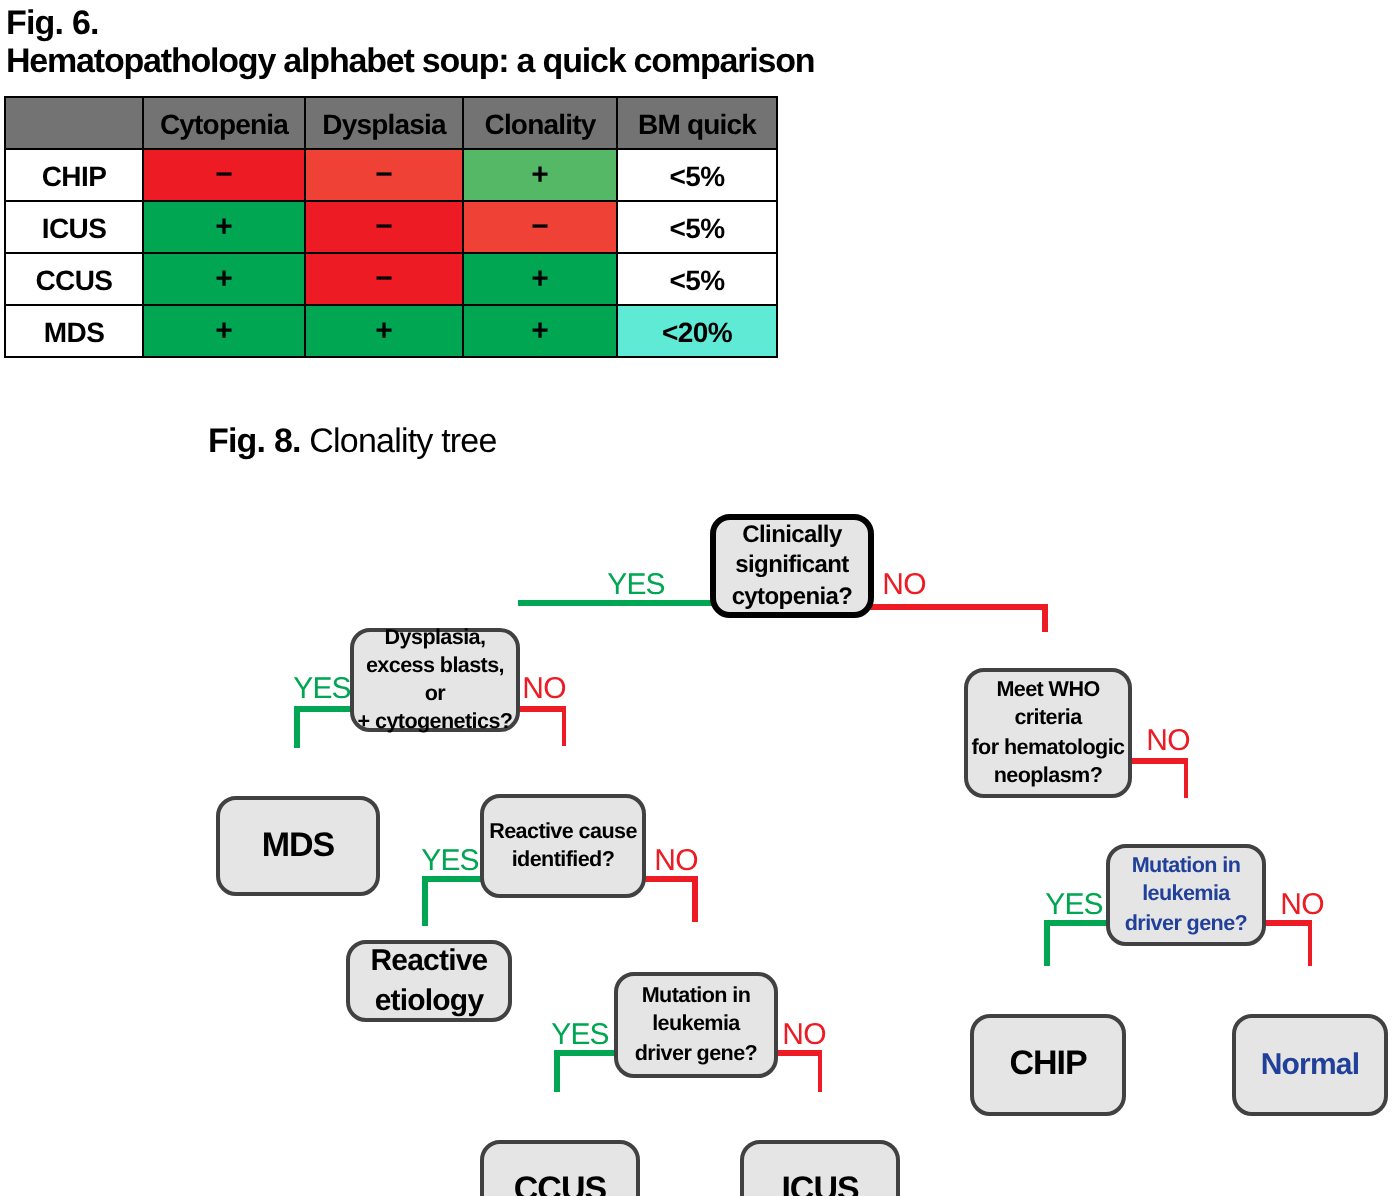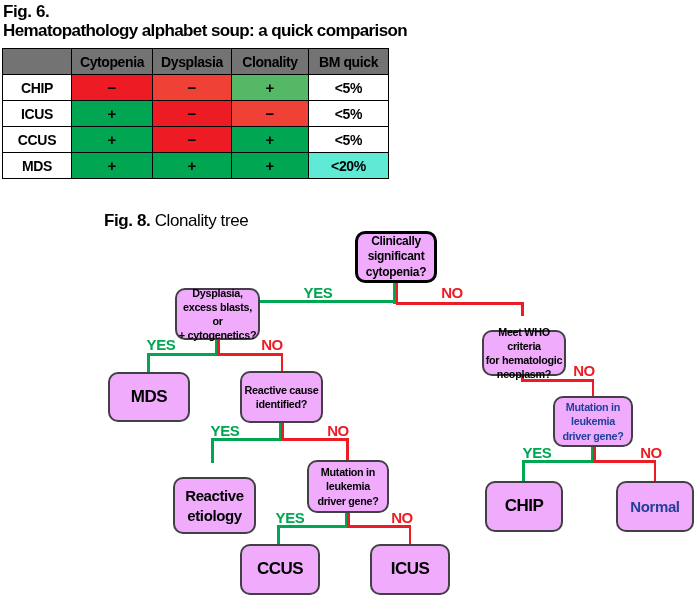--- a/index.html
+++ b/index.html
@@ -47,42 +47,43 @@
   td.blast { font-size: 14px; font-weight: 700; letter-spacing: -0.3px; background: #fff; }
   
   .fig7-title {
     position: absolute; left: 104px; top: 211px;
     font-size: 17px; letter-spacing: -0.4px; white-space: nowrap;
   }
   .fig7-title .b { font-weight: 700; }
   
   .tbox {
     position: absolute;
-    background: #f0abfc;
+    background: #e5e5e5;
     border: 2.5px solid #414042;
     border-radius: 10px;
     display: flex; align-items: center; justify-content: center;
     text-align: center;
     font-weight: 700;
     font-size: 10.8px;
     letter-spacing: -0.3px;
     line-height: 1.3;
     white-space: pre-line;
     z-index: 2;
+    margin-top: 26px;
   }
   .tbox.root { border: 3.5px solid #000; font-size: 12px; }
   .tbox.terminal { font-size: 17px; letter-spacing: -0.5px; }
   .tbox.terminal-sm { font-size: 15px; letter-spacing: -0.4px; }
   
   .seg { position: absolute; z-index: 1; }
   
   .elabel {
     position: absolute;
     transform: translateX(-50%);
-    font-size: 15px; font-weight: 700; letter-spacing: -0.4px;
+    font-size: 15px; font-weight: 400; letter-spacing: -0.4px;
     z-index: 3; line-height: 1;
   }
 </style>
 </head>
 <body>
 
 <div class="stage">
 
   <div class="fig6-label">Fig. 6.</div>
   <div class="fig6-title">Hematopathology alphabet soup: a quick comparison</div>
@@ -187,30 +188,30 @@
   <div class="seg" style="left: 653.5px; top: 460px; width: 2.5px; height: 23px; background-color: rgb(237, 28, 36);"></div>
   <div class="elabel" style="left: 537px; top: 445px; color: rgb(0, 166, 81);">YES</div>
   <div class="elabel" style="left: 651px; top: 445px; color: rgb(237, 28, 36);">NO</div>
 
   <div class="tbox root" style="left:355px;top:231px;width:82px;height:52px">Clinically
 significant
 cytopenia?</div>
   <div class="tbox" style="left:175px;top:288px;width:85px;height:52px">Dysplasia,
 excess blasts, or
 + cytogenetics?</div>
-  <div class="tbox" style="left:482px;top:330px;width:84px;height:46px">Meet WHO criteria
+  <div class="tbox" style="left:482px;top:308px;width:84px;height:65px">Meet WHO criteria
 for hematologic
 neoplasm?</div>
   <div class="tbox terminal" style="left:108px;top:372px;width:82px;height:50px">MDS</div>
   <div class="tbox" style="left:240px;top:371px;width:83px;height:52px">Reactive cause
 identified?</div>
   <div class="tbox" style="left: 553px; top: 396px; width: 80px; height: 51px; color: rgb(33, 64, 154);">Mutation in
 leukemia
 driver gene?</div>
-  <div class="tbox terminal-sm" style="left:173px;top:477px;width:83px;height:57px">Reactive
+  <div class="tbox terminal-sm" style="left:173px;top:444px;width:83px;height:41px">Reactive
 etiology</div>
   <div class="tbox" style="left:307px;top:460px;width:82px;height:53px">Mutation in
 leukemia
 driver gene?</div>
   <div class="tbox terminal" style="left:485px;top:481px;width:78px;height:51px">CHIP</div>
   <div class="tbox terminal-sm" style="left: 616px; top: 481px; width: 78px; height: 51px; color: rgb(33, 64, 154);">Normal</div>
   <div class="tbox terminal" style="left:240px;top:544px;width:80px;height:51px">CCUS</div>
   <div class="tbox terminal" style="left:370px;top:544px;width:80px;height:51px">ICUS</div>
 
 </div>

